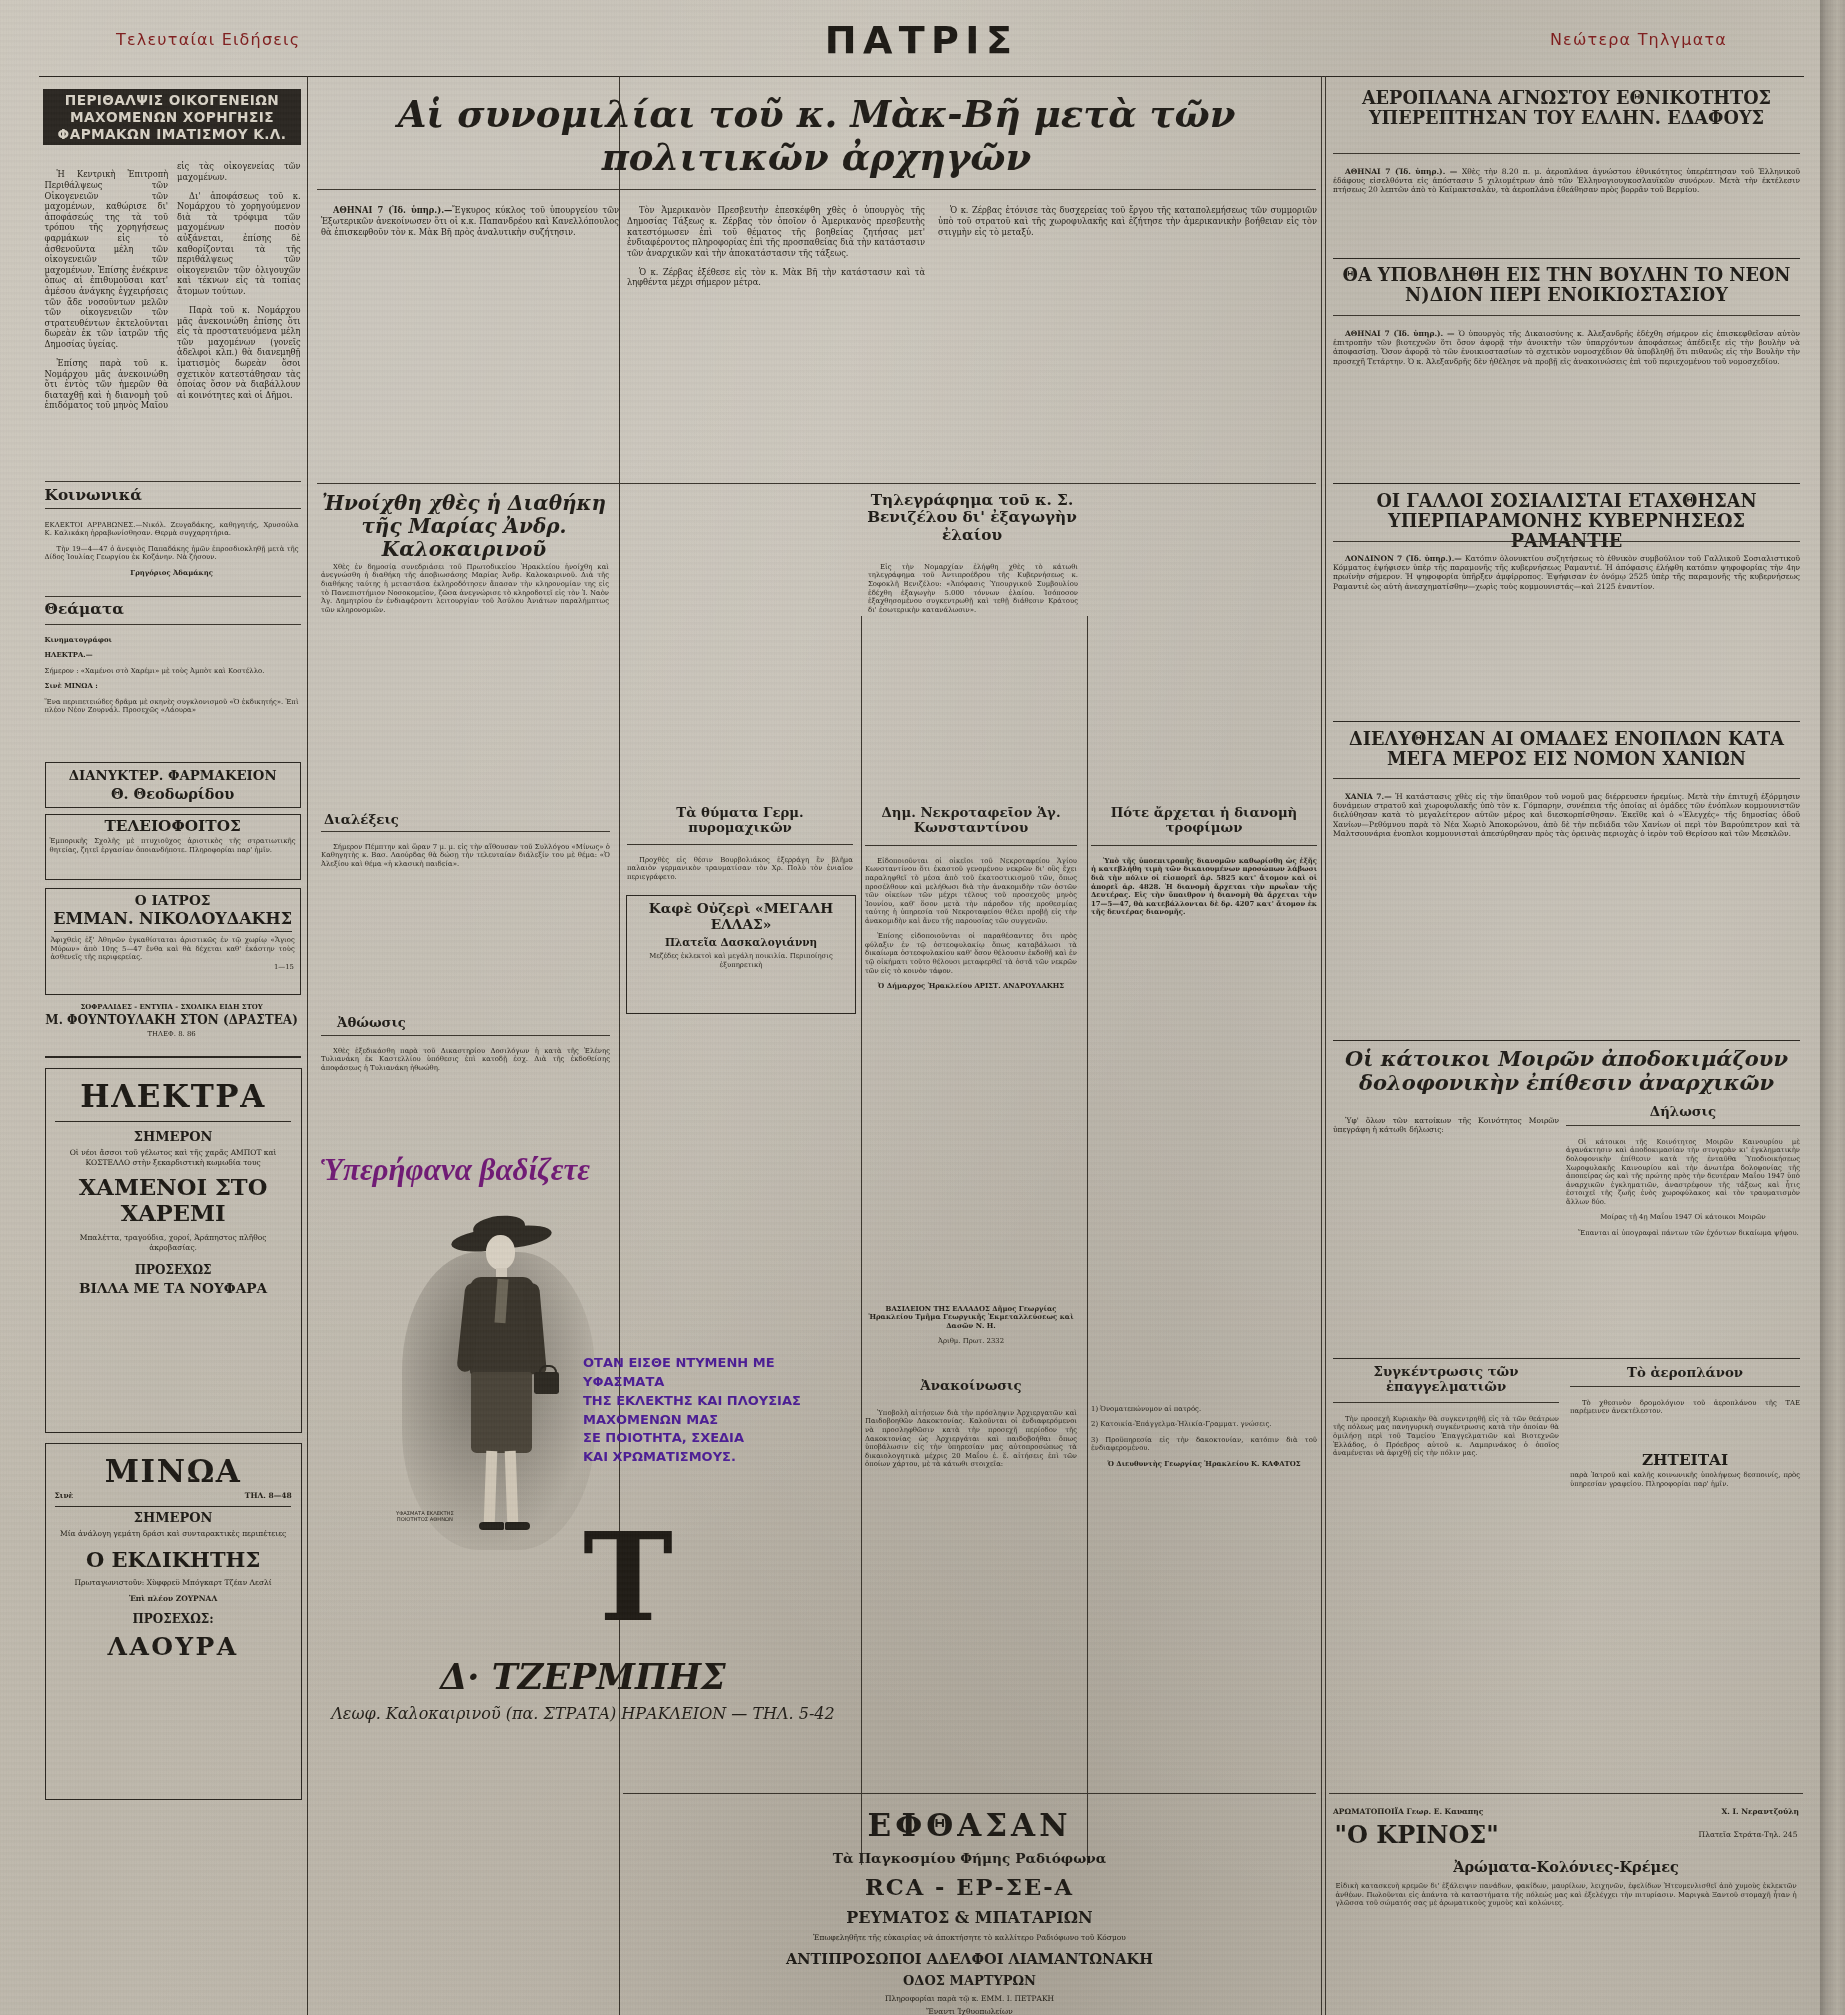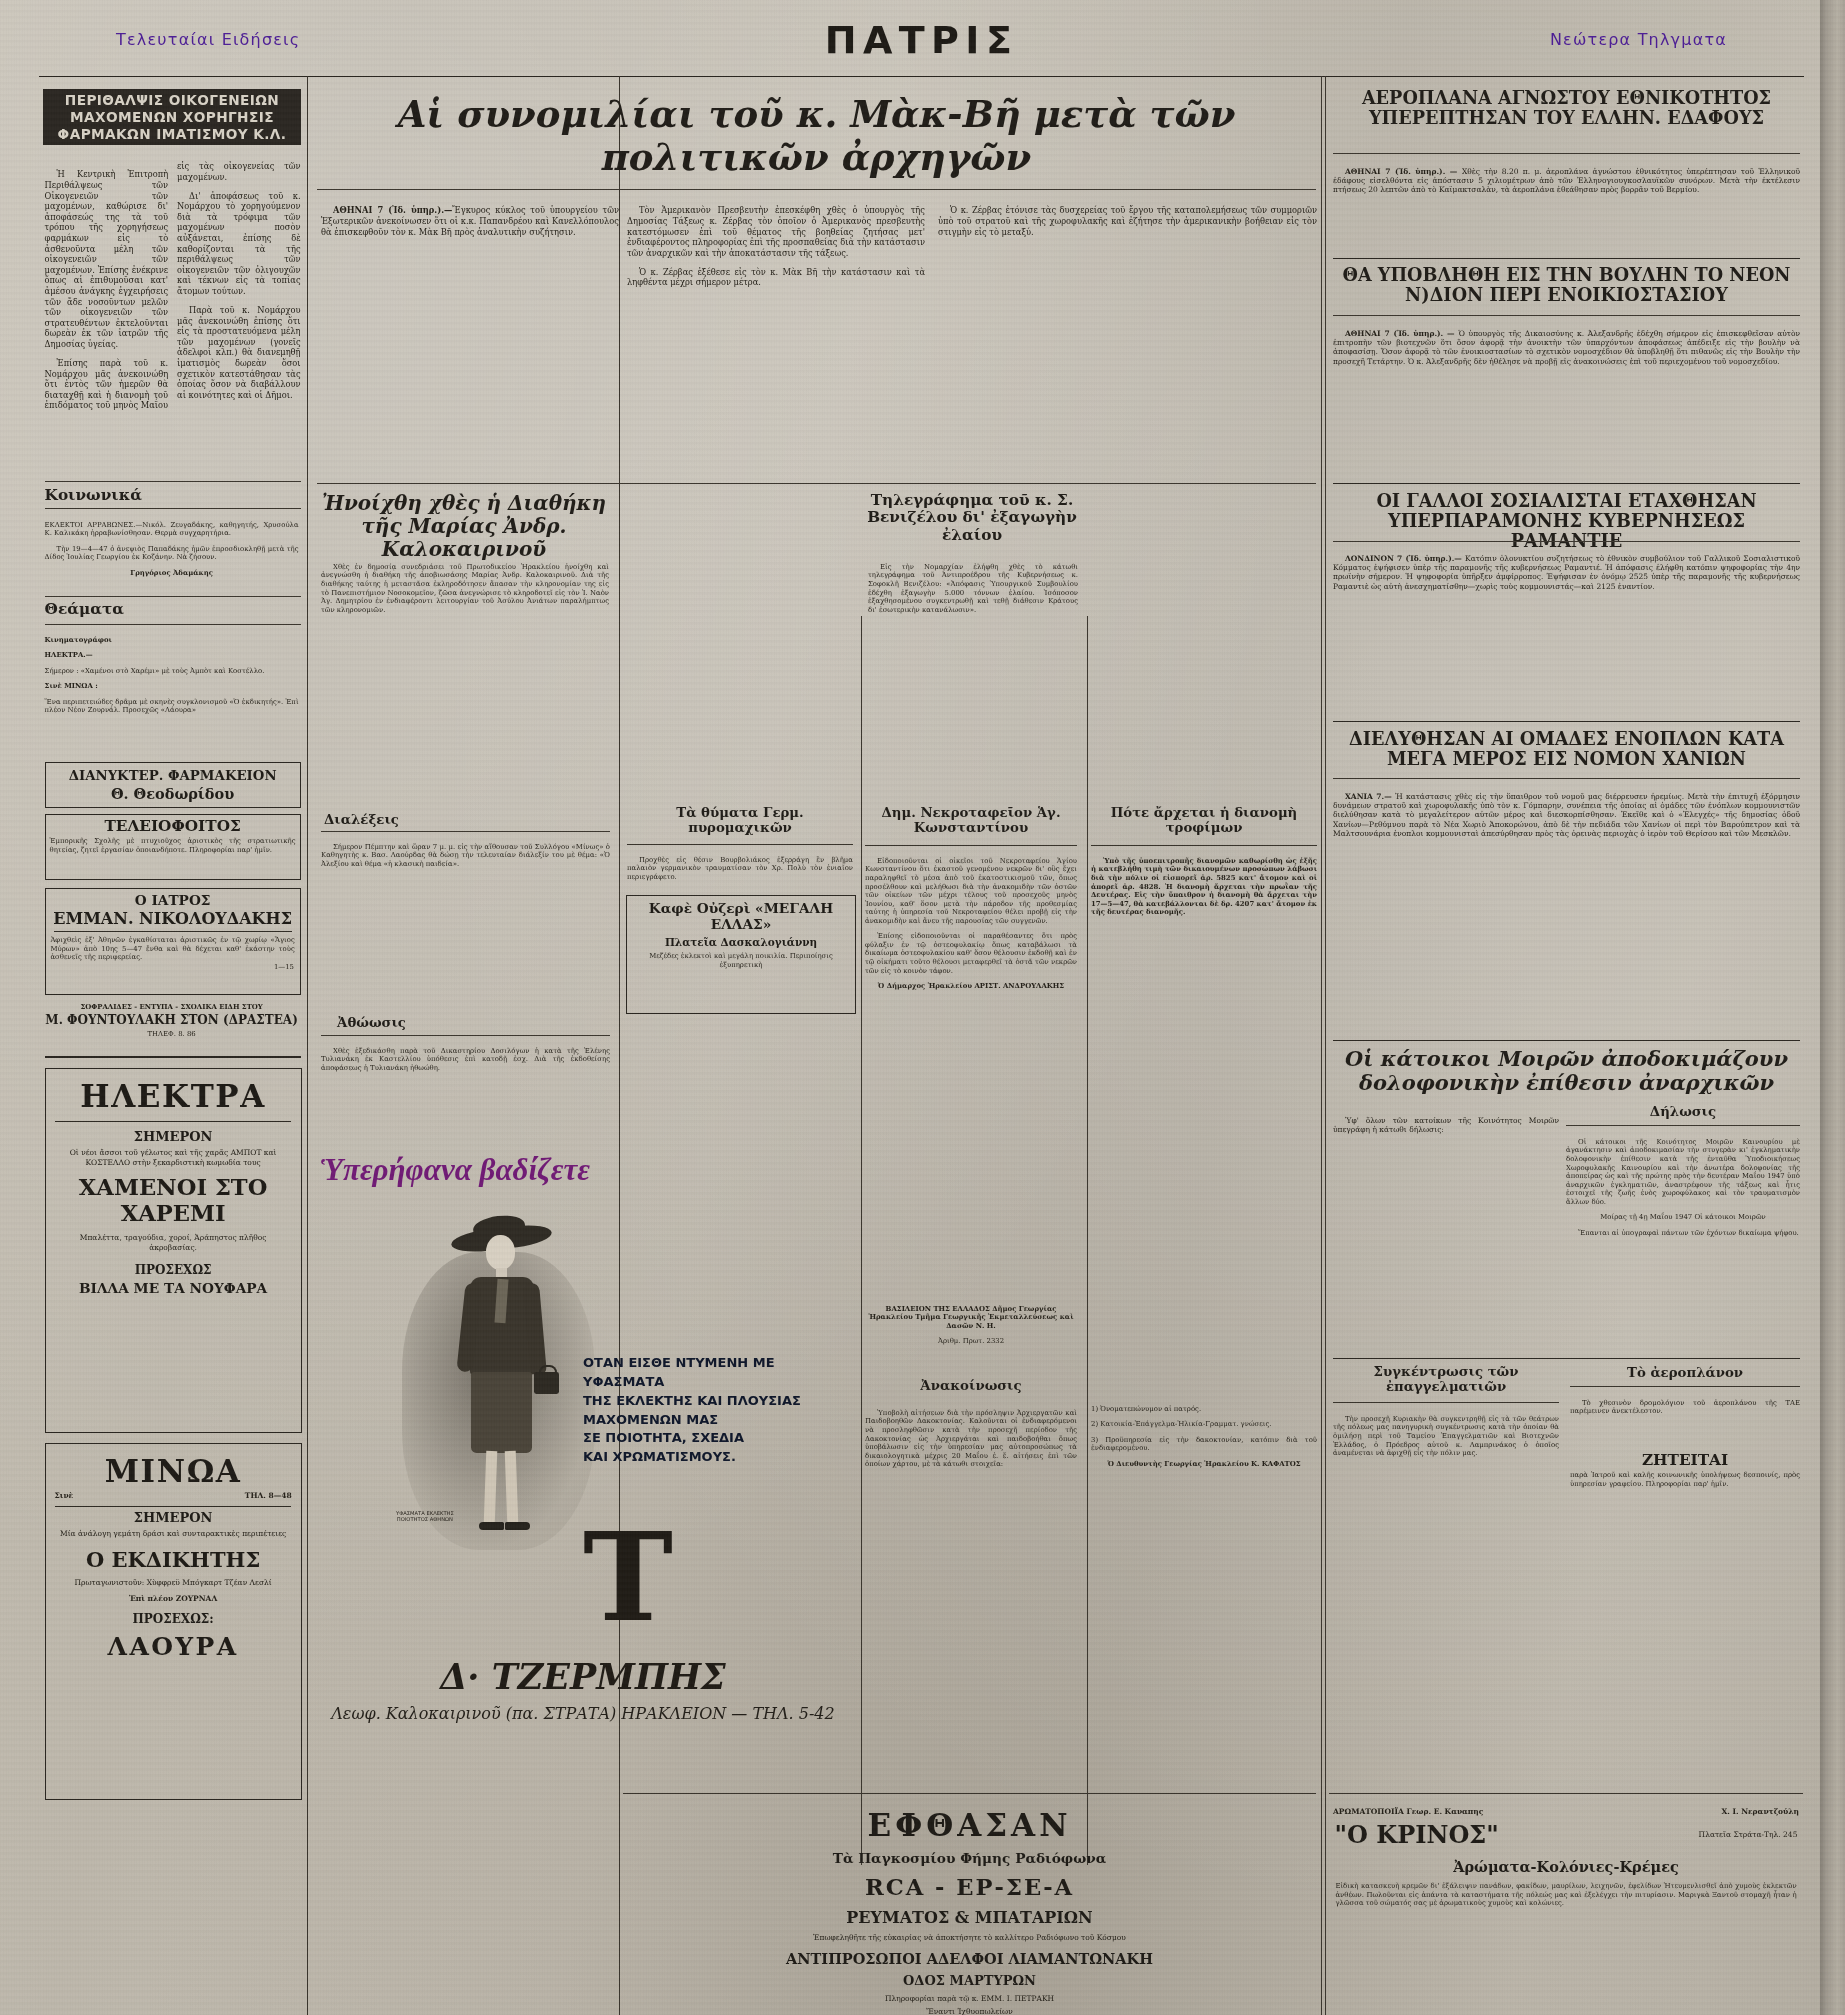--- a/index.html
+++ b/index.html
@@ -55,21 +55,21 @@
   .rule-v.thin { width:0.8px; background:#3a352d; }
   .blk { position:absolute; }
 
   
   #masthead {
     position:absolute; left:0; top:0; width:1765px; height:64px;
   }
   .mast-side {
     position:absolute; top:13.7px;
     font-family:"DejaVu Sans", sans-serif;
-    font-size:16px; letter-spacing:1.2px; color:#4c1d95;
+    font-size:16px; letter-spacing:1.2px; color:#7f1d1d;
   }
   #mast-left { left:77px; }
   #mast-right { right:77px; }
   #mast-title {
     position:absolute; left:50%; transform:translateX(-50%); top:2.4px;
     font-family:"DejaVu Sans", sans-serif;
     font-weight:bold; font-size:38px; letter-spacing:6.4px; color:#1d1a15;
   }
 
   
@@ -393,21 +393,21 @@
 
         <div style="position:absolute; left:107px; top:247px; width:10.5px; height:73px; background:#cfc6b6; transform:rotate(2deg);"></div>
         <div style="position:absolute; left:128px; top:247px; width:10.5px; height:73px; background:#cfc6b6; transform:rotate(-2deg);"></div>
 
         <div style="position:absolute; left:101px; top:318px; width:25px; height:8px; background:#26231d; border-radius:4px 1.6px 1.6px 4px;"></div>
         <div style="position:absolute; left:127px; top:318px; width:25px; height:8px; background:#26231d; border-radius:1.6px 4px 4px 1.6px;"></div>
 
         <div style="position:absolute; left:6.4px; top:306px; width:81px; font-family:'DejaVu Sans',sans-serif; font-size:5.2px; line-height:1.2; color:#241f19; text-align:center;">ΥΦΑΣΜΑΤΑ ΕΚΛΕΚΤΗΣ ΠΟΙΟΤΗΤΟΣ ΑΘΗΝΩΝ</div>
       </div>
 
-      <div style="position:absolute; left:278px; top:210px; width:250px; font-family:'DejaVu Sans',sans-serif; font-weight:bold; font-size:13px; line-height:1.45; color:#0f172a;">
+      <div style="position:absolute; left:278px; top:210px; width:250px; font-family:'DejaVu Sans',sans-serif; font-weight:bold; font-size:13px; line-height:1.45; color:#4c1d95;">
         <div>ΟΤΑΝ ΕΙΣΘΕ ΝΤΥΜΕΝΗ ΜΕ ΥΦΑΣΜΑΤΑ</div>
         <div>ΤΗΣ ΕΚΛΕΚΤΗΣ ΚΑΙ ΠΛΟΥΣΙΑΣ</div>
         <div>ΜΑΧΟΜΕΝΩΝ ΜΑΣ</div>
         <div>ΣΕ ΠΟΙΟΤΗΤΑ, ΣΧΕΔΙΑ</div>
         <div>ΚΑΙ ΧΡΩΜΑΤΙΣΜΟΥΣ.</div>
       </div>
 
       <div style="position:absolute; left:278px; top:387px; font-family:'DejaVu Serif',serif; font-weight:bold; font-size:121px; line-height:.78; color:#201c16;">Τ</div>
 
       <div style="position:absolute; left:16px; top:512px; width:524px; font-family:'DejaVu Serif',serif; font-weight:bold; font-style:italic; font-size:35px; color:#1f1b15; text-align:center;">Δ· ΤΖΕΡΜΠΗΣ</div>

